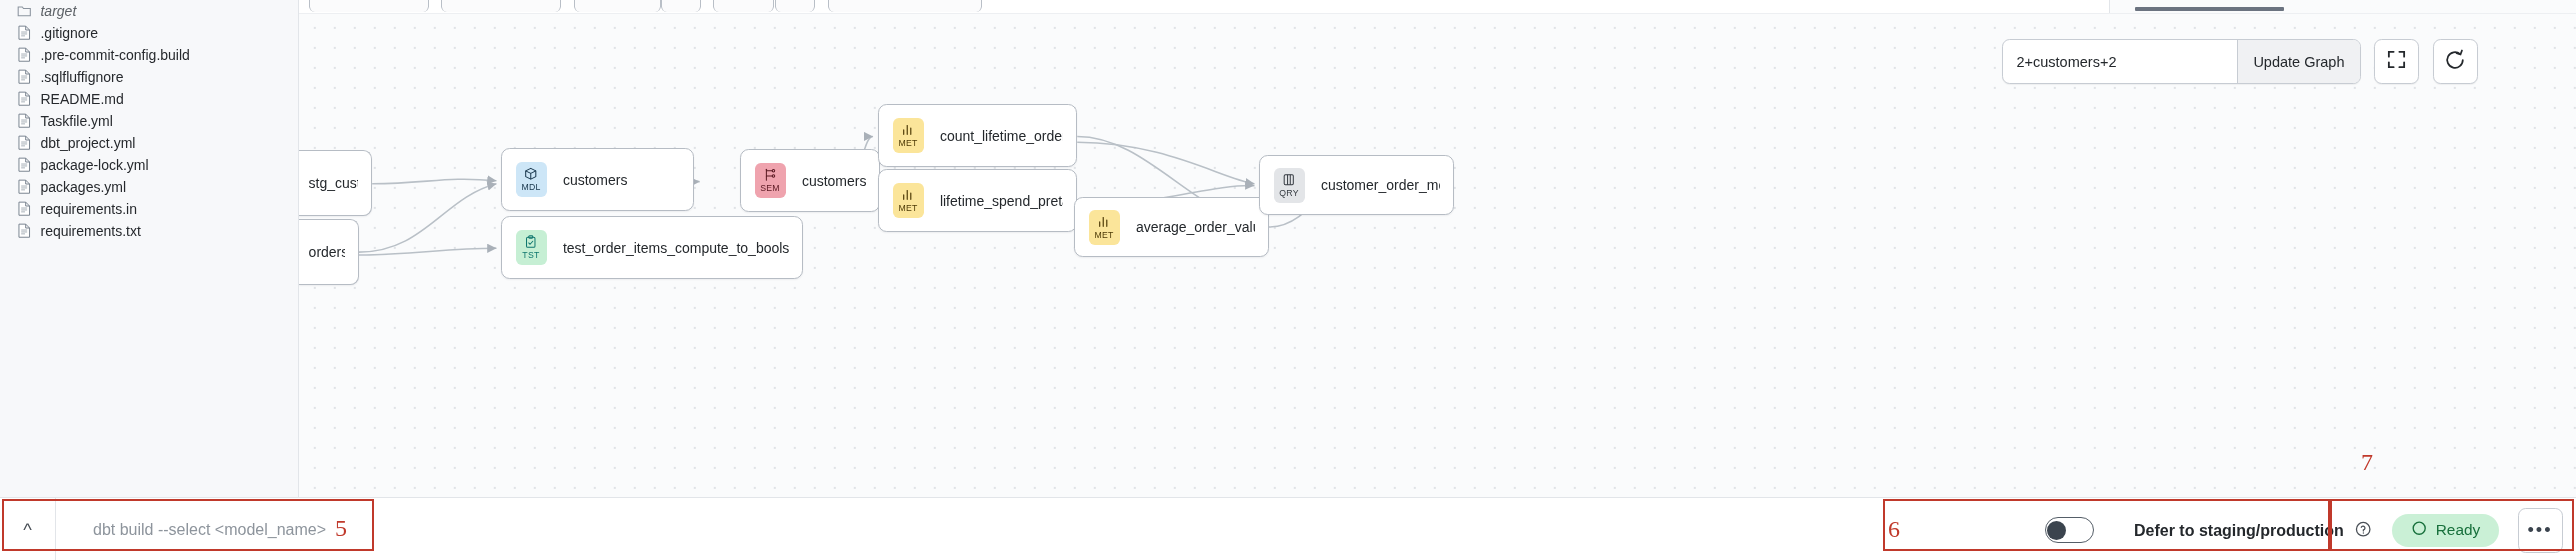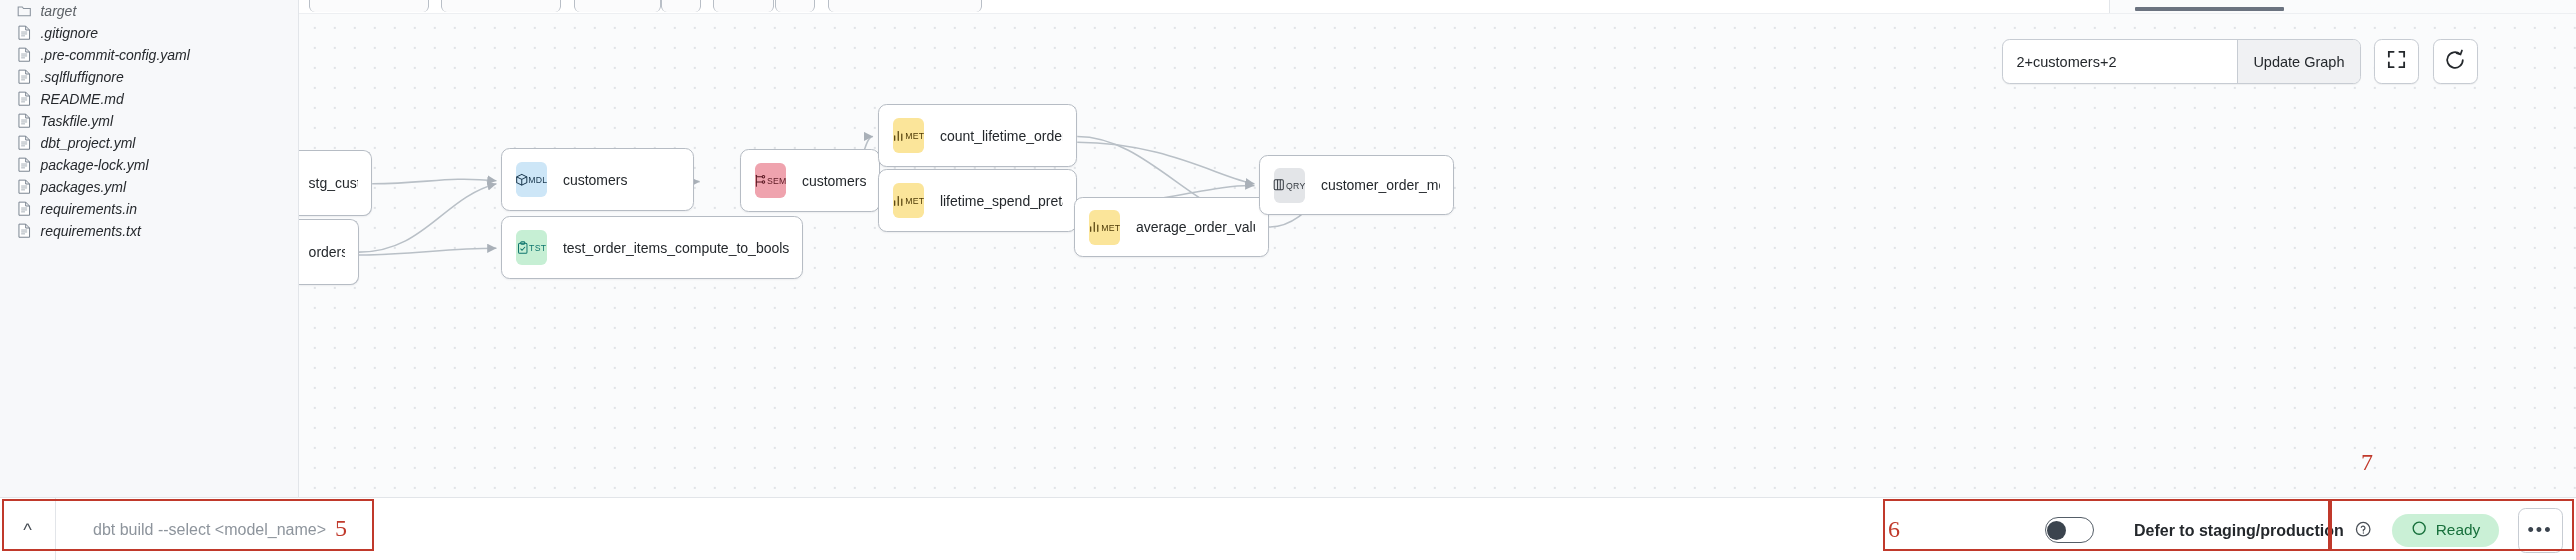--- a/index.html
+++ b/index.html
@@ -21,21 +21,20 @@
     overflow:hidden;
   }
   .file-list{padding:0;margin:0;list-style:none;}
   .file-row{
     display:flex;align-items:center;
     height:22px;
     padding-left:17.3px;
     font-size:14px;
     color:#26292d;
     white-space:nowrap;
-    font-style:italic;
   }
   .file-row.folder{color:#5c6166;font-style:italic;}
   .fi{
     width:14.5px;height:15.4px;margin-right:8.7px;flex:0 0 auto;
     display:inline-block;position:relative;
   }
   .fi svg{display:block;}
   .fname{line-height:1;}
 
   
@@ -111,21 +110,21 @@
     background:#ffffff;
     border:1px solid #b6bcc4;
     border-radius:8.7px;
     display:flex;align-items:center;
     box-sizing:border-box;
     box-shadow:0 1px 1.9px rgba(16,22,26,.06);
     overflow:hidden;
   }
   .node .badge{
     width:31px;height:35px;border-radius:5.8px;
-    display:flex;flex-direction:row;align-items:center;justify-content:center;
+    display:flex;flex-direction:column;align-items:center;justify-content:center;
     flex:0 0 auto;margin-left:13.5px;
   }
   .node .badge .glyph{line-height:1;height:14.5px;display:flex;align-items:center;}
   .node .badge .abbr{font-size:8.7px;letter-spacing:0.3px;line-height:1;margin-top:1.9px;font-weight:400;}
   .node .nlabel{
     margin-left:16.4px;margin-right:13.5px;
     font-size:14px;color:#24282c;white-space:nowrap;overflow:hidden;
   }
   .node.clipped{border-left:none;border-radius:0 8.7px 8.7px 0;}
   .node.clipped .nlabel{margin-left:9.6px;}
@@ -212,21 +211,21 @@
           <span class="fname">.gitignore</span>
         </li>
         <li class="file-row">
           <span class="fi">
             <svg width="14.5" height="15.4" viewBox="0 0 15 16" fill="#ffffff" stroke="#76808c" stroke-width="1">
               <path d="M2 1.2 h7 l4 4 v9.6 h-11 z"></path>
               <path d="M9 1.2 v4 h4" fill="none"></path>
               <path d="M4.3 7.3 h6.2 M4.3 9.3 h6.2 M4.3 11.3 h4" stroke="#9aa3ad" stroke-width=".9"></path>
             </svg>
           </span>
-          <span class="fname">.pre-commit-config.yaml</span>
+          <span class="fname">.pre-commit-config.build</span>
         </li>
         <li class="file-row">
           <span class="fi">
             <svg width="14.5" height="15.4" viewBox="0 0 15 16" fill="#ffffff" stroke="#76808c" stroke-width="1">
               <path d="M2 1.2 h7 l4 4 v9.6 h-11 z"></path>
               <path d="M9 1.2 v4 h4" fill="none"></path>
               <path d="M4.3 7.3 h6.2 M4.3 9.3 h6.2 M4.3 11.3 h4" stroke="#9aa3ad" stroke-width=".9"></path>
             </svg>
           </span>
           <span class="fname">.sqlfluffignore</span>

